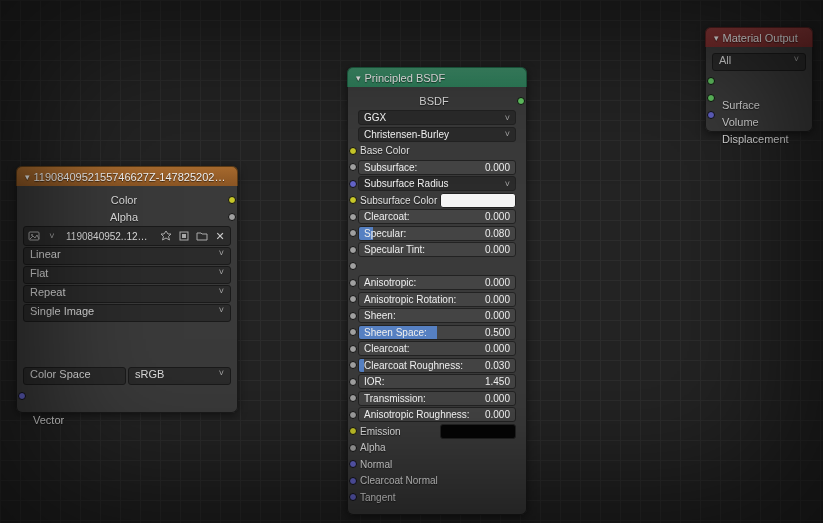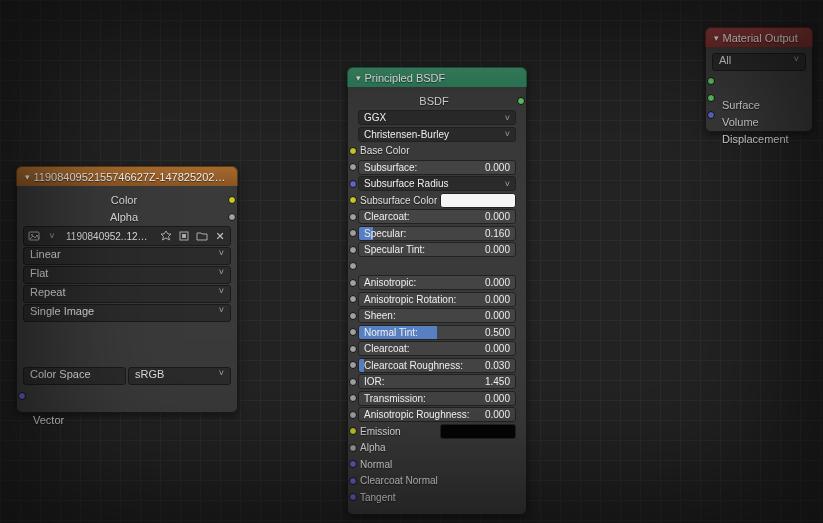--- a/index.html
+++ b/index.html
@@ -208,21 +208,21 @@
             <div class="fill" style="width: 0%;"></div>
             <span class="nm">Clearcoat:</span>
             <span class="val">0.000</span>
           </div>
         </div>
         <div class="prop">
           <span class="socket in sock-float"></span>
           <div class="bar">
             <div class="fill" style="width: 9.1%;"></div>
             <span class="nm">Specular:</span>
-            <span class="val">0.160</span>
+            <span class="val">0.080</span>
           </div>
         </div>
         <div class="prop">
           <span class="socket in sock-float"></span>
           <div class="bar">
             <div class="fill" style="width: 0%;"></div>
             <span class="nm">Specular Tint:</span>
             <span class="val">0.000</span>
           </div>
         </div>
@@ -250,21 +250,21 @@
           <div class="bar">
             <div class="fill" style="width: 0%;"></div>
             <span class="nm">Sheen:</span>
             <span class="val">0.000</span>
           </div>
         </div>
         <div class="prop">
           <span class="socket in sock-float"></span>
           <div class="bar">
             <div class="fill" style="width: 50%;"></div>
-            <span class="nm">Normal Tint:</span>
+            <span class="nm">Sheen Space:</span>
             <span class="val">0.500</span>
           </div>
         </div>
         <div class="prop">
           <span class="socket in sock-float"></span>
           <div class="bar">
             <div class="fill" style="width: 0%;"></div>
             <span class="nm">Clearcoat:</span>
             <span class="val">0.000</span>
           </div>

